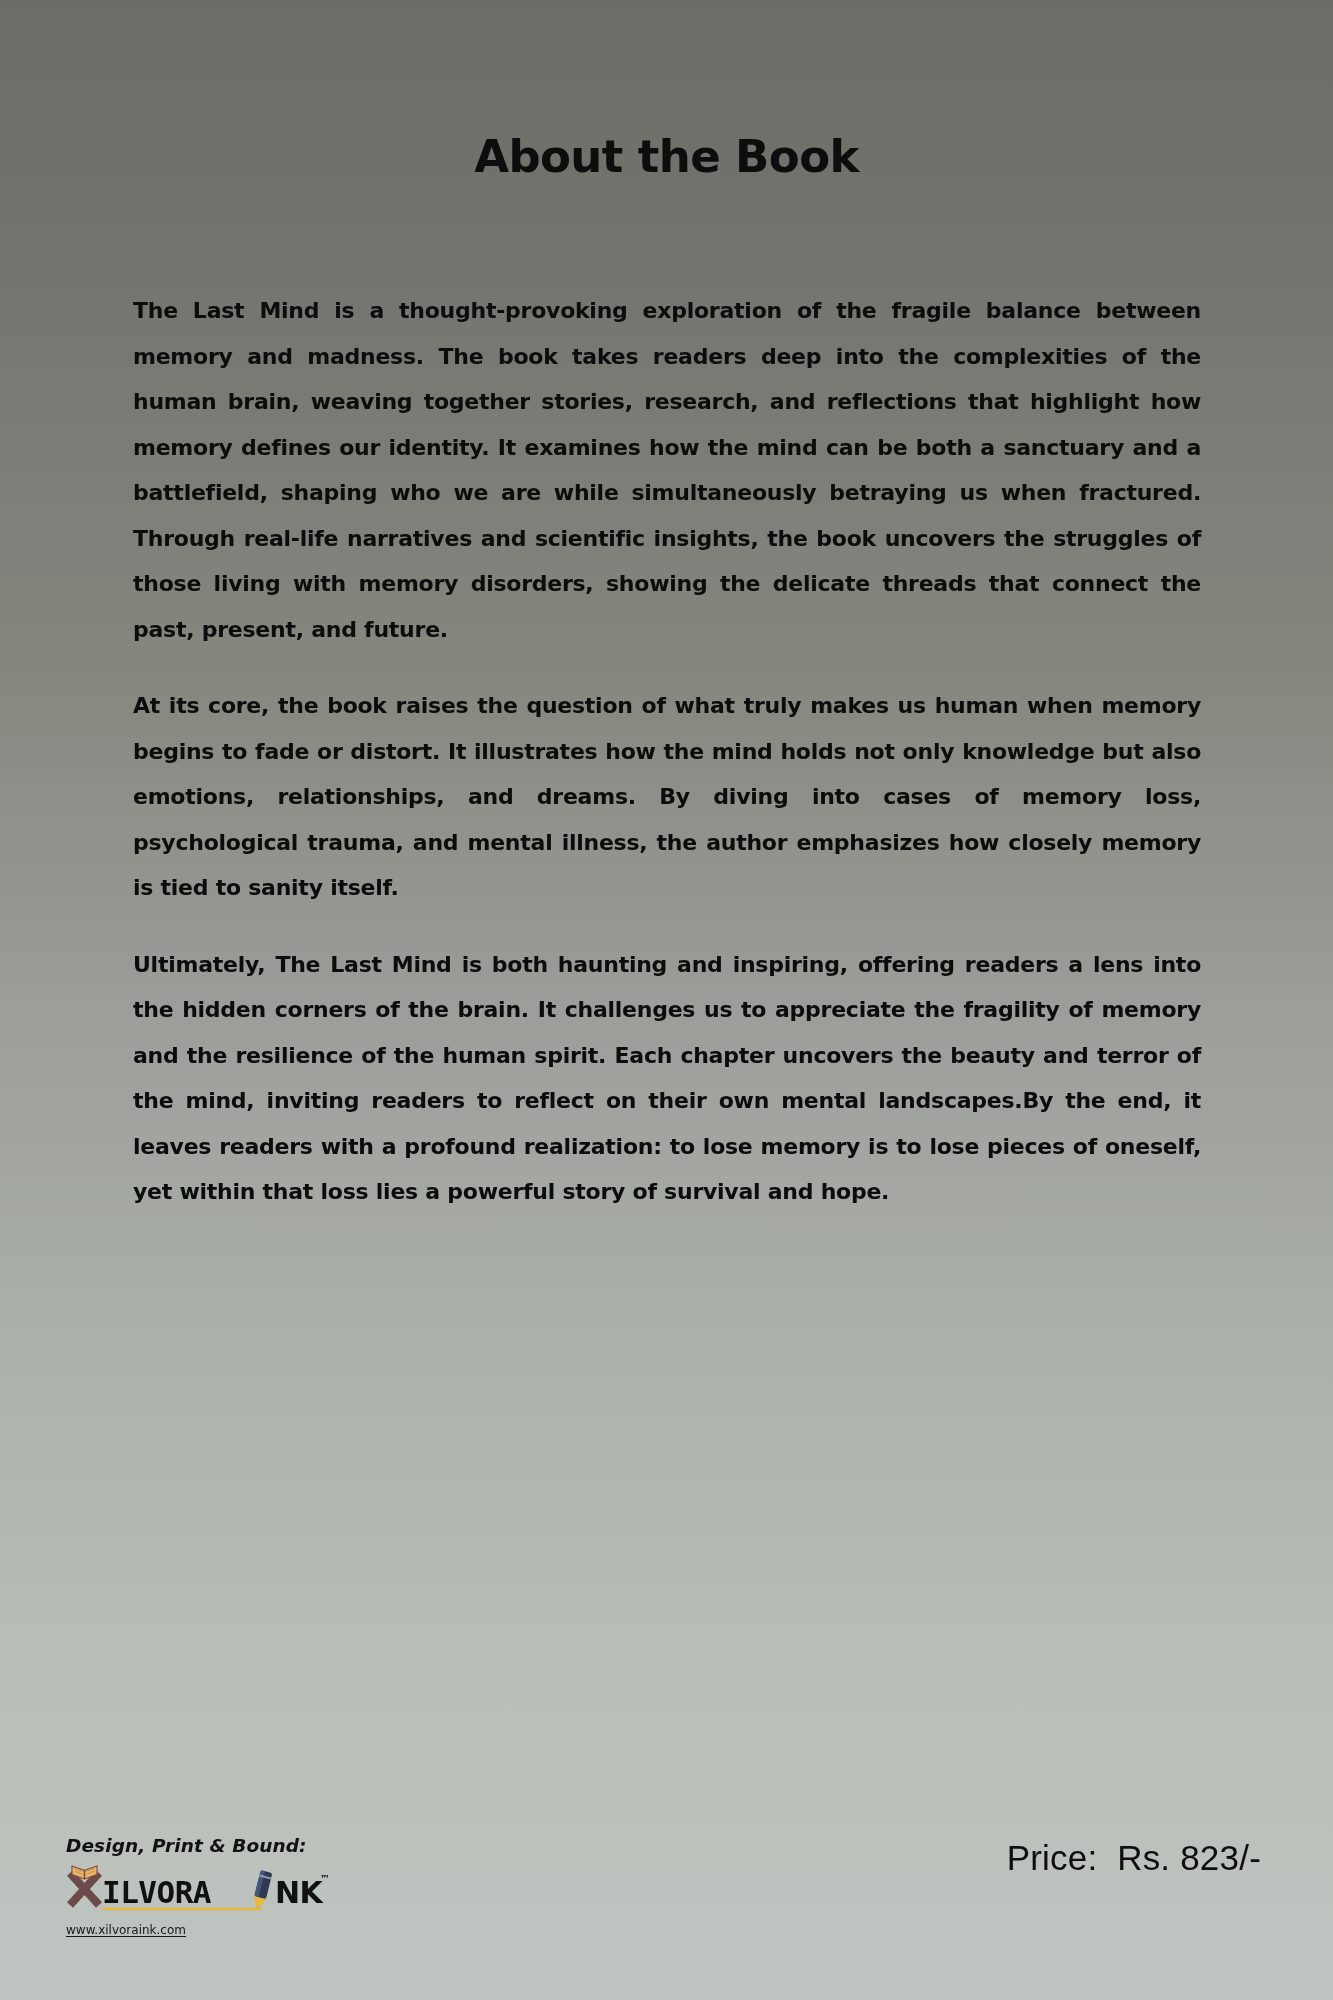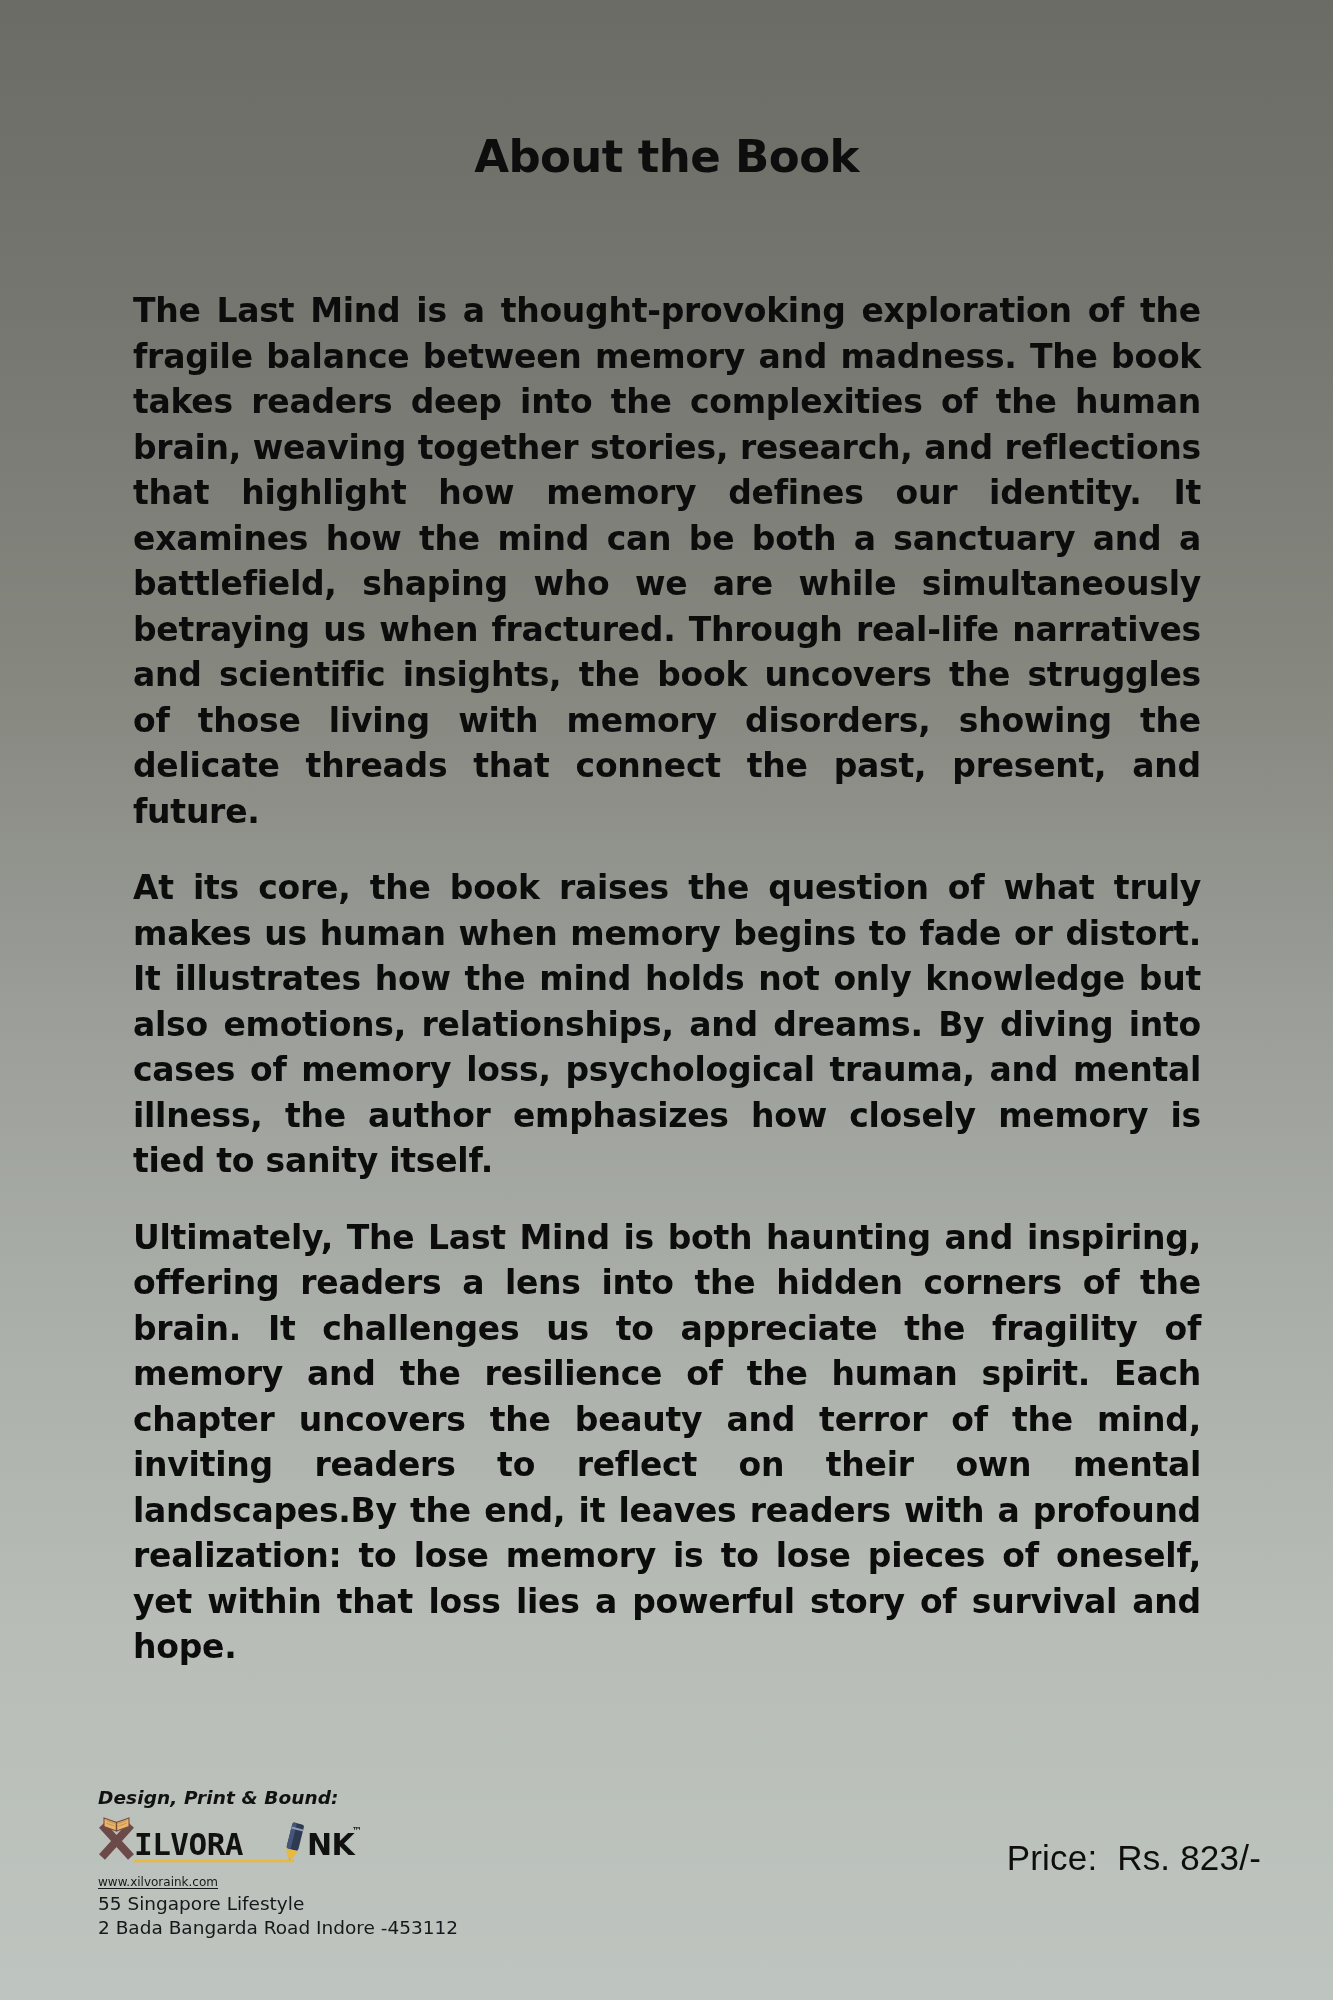--- a/index.html
+++ b/index.html
@@ -43,41 +43,40 @@
   }
 
   
   .body-copy {
     position: absolute;
     top: 288px;
     left: 133px;
     width: 1068px;
     font-family: "DejaVu Sans", sans-serif;
     font-weight: 700;
-    font-size: 33px;
+    font-size: 22px;
     line-height: 45.5px;
     letter-spacing: -0.25px;
     color: #0b0c0b;
     text-align: justify;
     text-justify: inter-word;
   }
   .body-copy p {
     margin: 0 0 31px 0;
   }
   .body-copy p:last-child {
     margin-bottom: 8px;
   }
 
   
   .imprint {
     position: absolute;
     left: 66px;
     bottom: 60px;
     width: 430px;
-    margin-left: 32px;
   }
   .imprint-heading {
     font-family: "DejaVu Sans", sans-serif;
     font-weight: 700;
     font-style: italic;
     font-size: 18.5px;
     color: #111;
     letter-spacing: 0.1px;
     margin-bottom: 6px;
   }
@@ -174,21 +173,17 @@
         <text x="209" y="41" font-family="'DejaVu Sans', sans-serif" font-size="30" font-weight="700" letter-spacing="-0.5" fill="#111111">NK</text>
 
         <text x="254" y="20" font-family="'DejaVu Sans', sans-serif" font-size="10" font-weight="700" fill="#111111">™</text>
 
         <path d="M36 47 L196 47" stroke="#e8b93f" stroke-width="2.4"></path>
       </svg>
     </div>
 
     <a class="imprint-url" href="#">www.xilvoraink.com</a>
 
-    <div class="imprint-addr">
-      <div>55 Singapore Lifestyle</div>
-      <div>2 Bada Bangarda Road Indore -453112</div>
-    </div>
   </div>
 
   <div class="price">Price:  Rs. 823/-</div>
 
 </div>
 
 </body></html>

